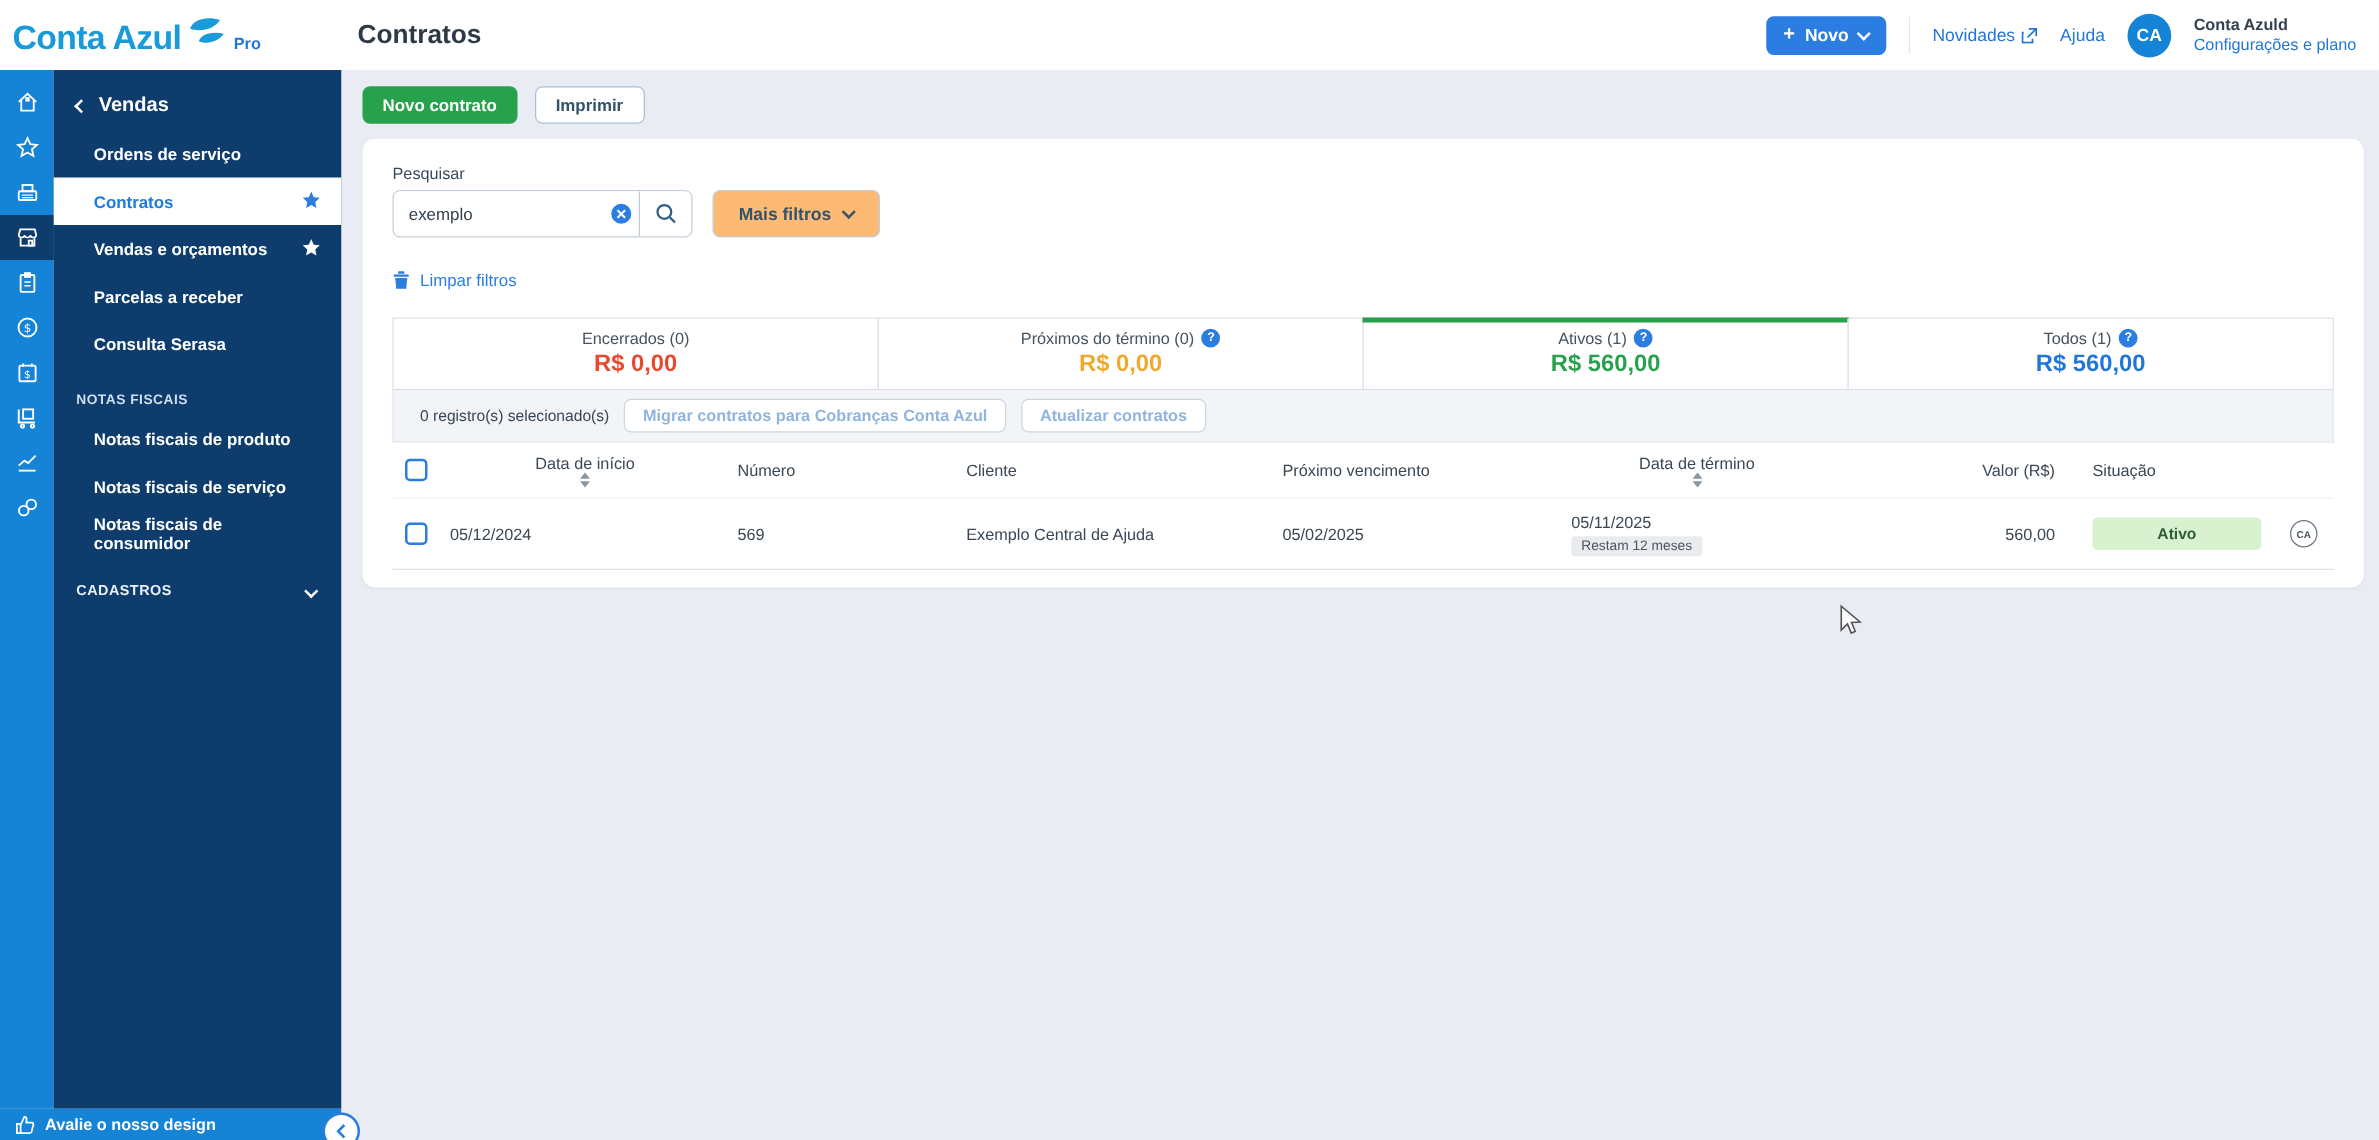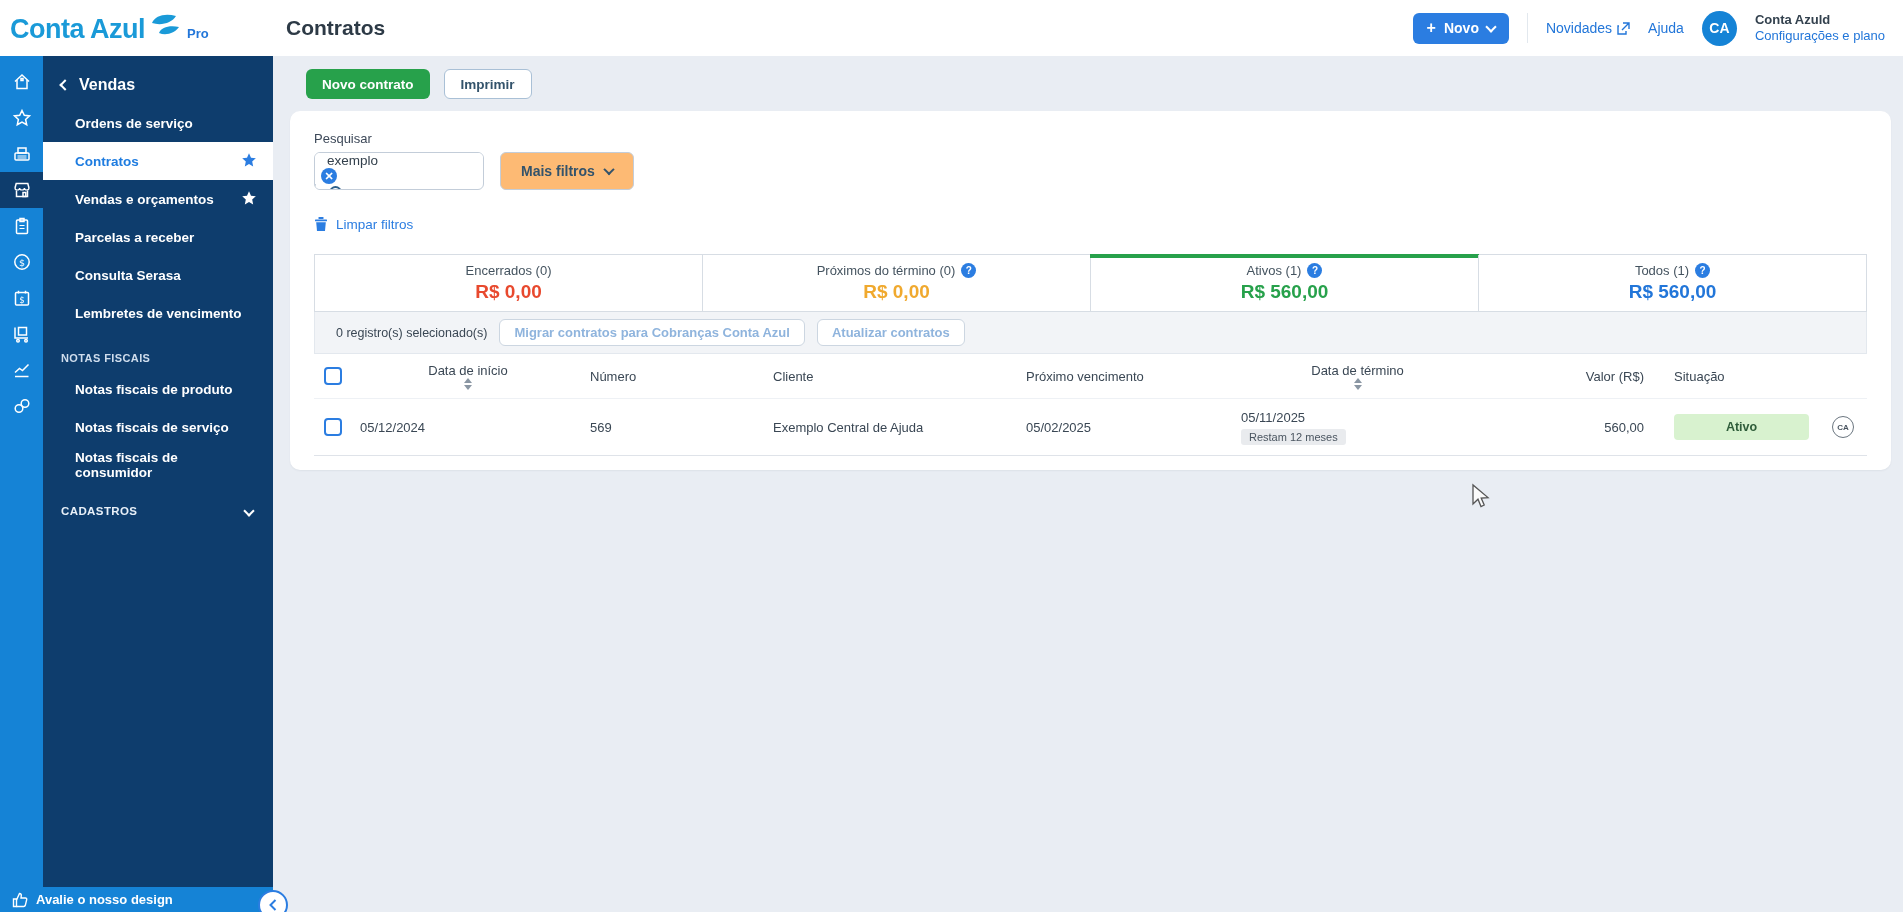--- a/index.html
+++ b/index.html
@@ -51,30 +51,30 @@
                     display:flex; align-items:center; gap:8px; padding-left:12px; z-index:6; }
   .sidebar-footer-label { color:#fff; font-size:13px; font-weight:bold; }
   .collapse-circle { position:absolute; left:258px; top:890px; width:30px; height:30px; border-radius:50%;
                      background:#fff; border:2px solid #2b7de1; display:flex; align-items:center;
                      justify-content:center; z-index:7; cursor:pointer; }
 
   
   .main { position:absolute; left:273px; top:56px; width:1630px; height:856px; padding:13px 12px 0 17px; }
   .toolbar { display:flex; gap:14px; align-items:center; }
   .btn-green { background:#27a14b; color:#fff; border:none; border-radius:6px; height:30px; padding:0 16px;
-               font-size:13.5px; font-weight:bold; cursor:pointer; font-family:inherit;margin-left:16px; }
+               font-size:13.5px; font-weight:bold; cursor:pointer; font-family:inherit; }
   .btn-outline { background:#fff; color:#33536b; border:1px solid #a9c0d6; border-radius:6px; height:30px;
                  padding:0 16px; font-size:13.5px; font-weight:bold; cursor:pointer; font-family:inherit; }
 
   .card { margin-top:12px; background:#fff; border-radius:10px; padding:20px 24px 14px 24px;
           box-shadow:0 1px 2px rgba(30,50,70,0.06); }
   .search-label { font-size:13px; color:#3c4858; margin-bottom:6px; }
   .filters-row { display:flex; align-items:center; }
   .search-group { display:flex; align-items:stretch; height:38px; border:1px solid #c3cdd9; border-radius:6px;
-                  overflow:hidden; background:#fff;flex-direction:column; }
+                  overflow:hidden; background:#fff; }
   .search-input { border:none; outline:none; width:168px; padding:0 4px 0 12px; font-size:13.5px; color:#33404c;
                   font-family:inherit; }
   .clear-btn { width:28px; display:flex; align-items:center; justify-content:center; cursor:pointer; background:#fff; border:none; }
   .clear-dot { width:16px; height:16px; border-radius:50%; background:#2b7de1; color:#fff; font-size:11px;
                display:flex; align-items:center; justify-content:center; font-weight:bold; }
   .search-btn { width:42px; border:none; border-left:1px solid #c3cdd9; background:#fff; display:flex;
                 align-items:center; justify-content:center; cursor:pointer; }
   .btn-more-filters { margin-left:16px; height:38px; background:#fdba74; border:1px solid #c3cdd9; border-radius:6px;
                       padding:0 20px; font-size:14px; font-weight:bold; color:#33536b; display:flex;
                       align-items:center; gap:10px; cursor:pointer; font-family:inherit; }
@@ -108,21 +108,21 @@
   .trow  { height:58px; font-size:13px; color:#3a4754; border-top:1px solid #eef1f5; border-bottom:1px solid #dfe3e9; }
   .cell-check { padding-left:10px; }
   .checkbox { width:18px; height:18px; border:2px solid #2b7de1; border-radius:4px; background:#fff; cursor:pointer; }
   .col-sortable { display:flex; align-items:center; justify-content:space-between; padding-right:14px;flex-direction:column; }
   .col-right { text-align:right; }
   .col-status { padding-left:30px; }
   .sort-icon { display:flex; flex-direction:column; gap:2px; cursor:pointer; }
   .sort-icon span { width:0; height:0; border-left:4px solid transparent; border-right:4px solid transparent; }
   .sort-up { border-bottom:5px solid #8a96a3; }
   .sort-down { border-top:5px solid #8a96a3; }
-  .end-date-wrap { display:flex; flex-direction:column; gap:4px; }
+  .end-date-wrap { display:flex; flex-direction:column; gap:4px;margin-left:16px; }
   .note-badge { background:#e9ebee; color:#4a5560; font-size:11px; border-radius:3px; padding:2px 8px; width:max-content; }
   .status-badge { background:#d8f2cf; color:#2f5d3a; font-size:12.5px; font-weight:bold; border-radius:4px;
                   width:135px; height:26px; display:flex; align-items:center; justify-content:center; cursor:pointer; }
   .ca-mini { width:22px; height:22px; border-radius:50%; border:1.5px solid #6b7680; color:#4a5560;
              font-size:8px; font-weight:bold; display:flex; align-items:center; justify-content:center;
              margin-left:18px; cursor:pointer; }
 
   .cursor { position:absolute; left:1468px; top:483px; z-index:20; pointer-events:none; }
 </style>
 </head>
@@ -262,23 +262,20 @@
           <polygon points="10,1.5 12.5,7.2 18.5,7.8 14,12 15.2,18 10,15 4.8,18 6,12 1.5,7.8 7.5,7.2"></polygon>
         </svg>
       </span>
     </div>
     <div class="menu-item">
       <span>Parcelas a receber</span>
     </div>
     <div class="menu-item">
       <span>Consulta Serasa</span>
     </div>
-    <div class="menu-item">
-      <span>Lembretes de vencimento</span>
-    </div>
 
     <div class="menu-section">NOTAS FISCAIS</div>
 
     <div class="menu-item">
       <span>Notas fiscais de produto</span>
     </div>
     <div class="menu-item">
       <span>Notas fiscais de serviço</span>
     </div>
     <div class="menu-item">

